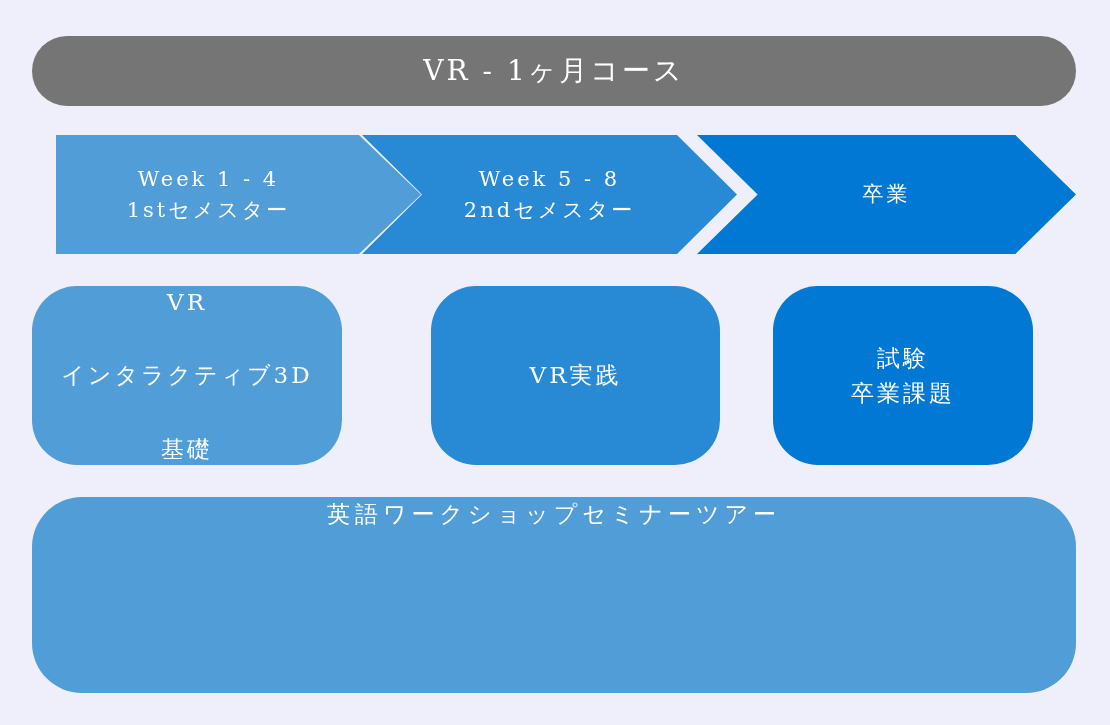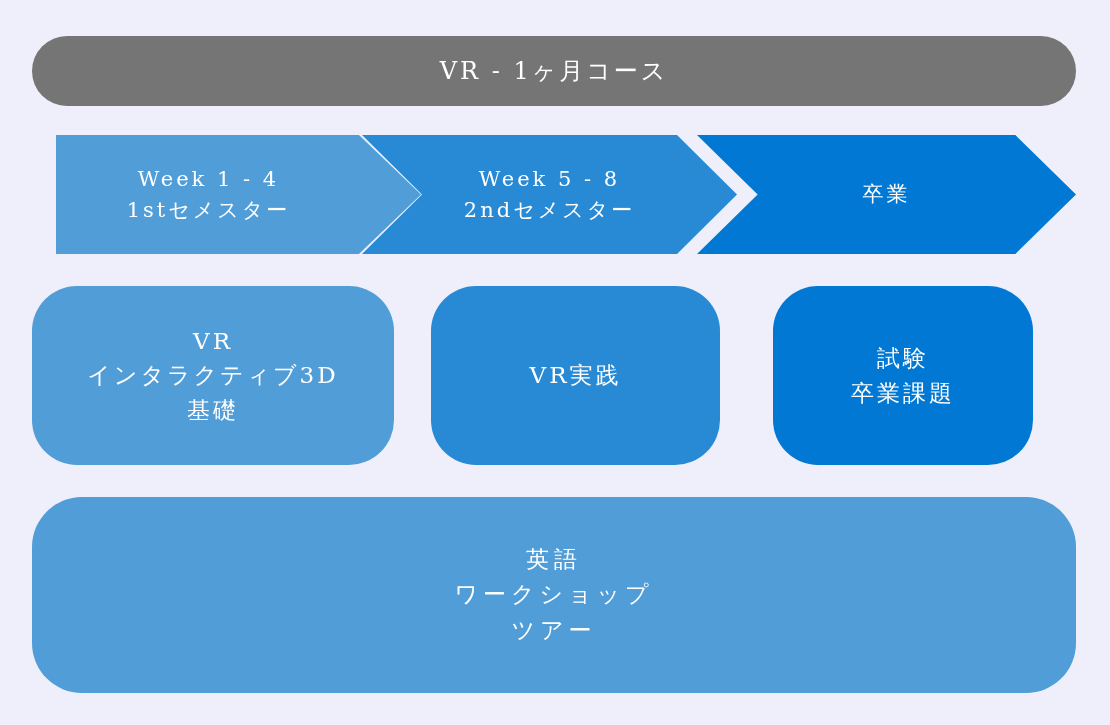--- a/index.html
+++ b/index.html
@@ -1,32 +1,32 @@
 <!DOCTYPE html>
 <html><head>
   <meta charset="utf-8">
   <style>
     html, body { margin:0; padding:0; }
     body { width:1110px; height:725px; background:#eeeffb; position:relative; overflow:hidden;
       font-family:"DejaVu Serif", serif; color:#fff; }
     .banner { position:absolute; left:32px; top:36px; width:1044px; height:70px; background:#757575;
       border-radius:35px; display:flex; align-items:center; justify-content:center;
-      font-size:24px; letter-spacing:3px; }
+      font-size:28px; letter-spacing:3px; }
     .chev { position:absolute; top:135px; height:119px; display:flex; align-items:center; justify-content:center;
       flex-direction:column; font-size:21px; letter-spacing:3px; line-height:1.45; text-align:center; }
     .c1 { left:32px; width:365px; background:#519dd7; clip-path:polygon(0 0, 83% 0, 100% 50%, 83% 100%, 0 100%); padding-right:60px; box-sizing:border-box;margin-left:24px; }
     .c2 { left:362px; width:375px; background:#2889d5; clip-path:polygon(0 0, 84% 0, 100% 50%, 84% 100%, 0 100%, 16% 50%); }
     .c3 { left:697px; width:379px; background:#0078d4; clip-path:polygon(0 0, 84% 0, 100% 50%, 84% 100%, 0 100%, 16% 50%);font-family:Liberation Serif, serif; }
     .box { position:absolute; top:286px; height:179px; border-radius:45px; display:flex; flex-direction:column;
       align-items:center; justify-content:center; font-size:23px; letter-spacing:3px; line-height:1.5; text-align:center; }
-    .b1 { left:32px; width:362px; background:#519dd7; }
+    .b1 { left:32px; width:310px; background:#519dd7;gap:39px; }
     .b2 { left:431px; width:289px; background:#2889d5; }
     .b3 { left:773px; width:260px; background:#0078d4; }
     .bottom { position:absolute; left:32px; top:497px; width:1044px; height:196px; background:#519dd7;
-      border-radius:50px; display:flex; flex-direction:column; align-items:center; justify-content:center;
+      border-radius:50px; display:flex; justify-content:center;
       font-size:23px; letter-spacing:5px; line-height:1.55; }
   </style>
 </head>
 <body>
 
 <div class="banner">
   <span>VR - 1ヶ月コース</span>
 </div>
 
 <div class="chev c1">
@@ -50,14 +50,15 @@
   <div>VR実践</div>
 </div>
 <div class="box b3">
   <div>試験</div>
   <div>卒業課題</div>
 </div>
 
 <div class="bottom">
   <div>英語</div>
   <div>ワークショップ</div>
+  <div>セミナー</div>
   <div>ツアー</div>
 </div>
 
 </body></html>

